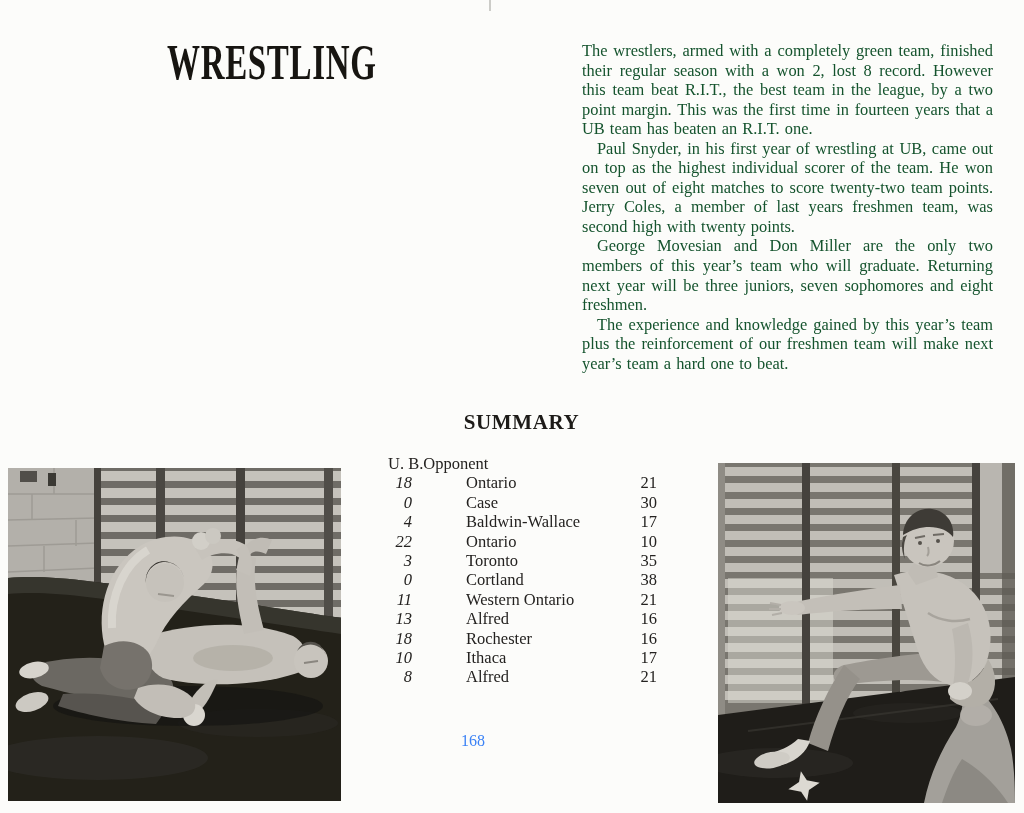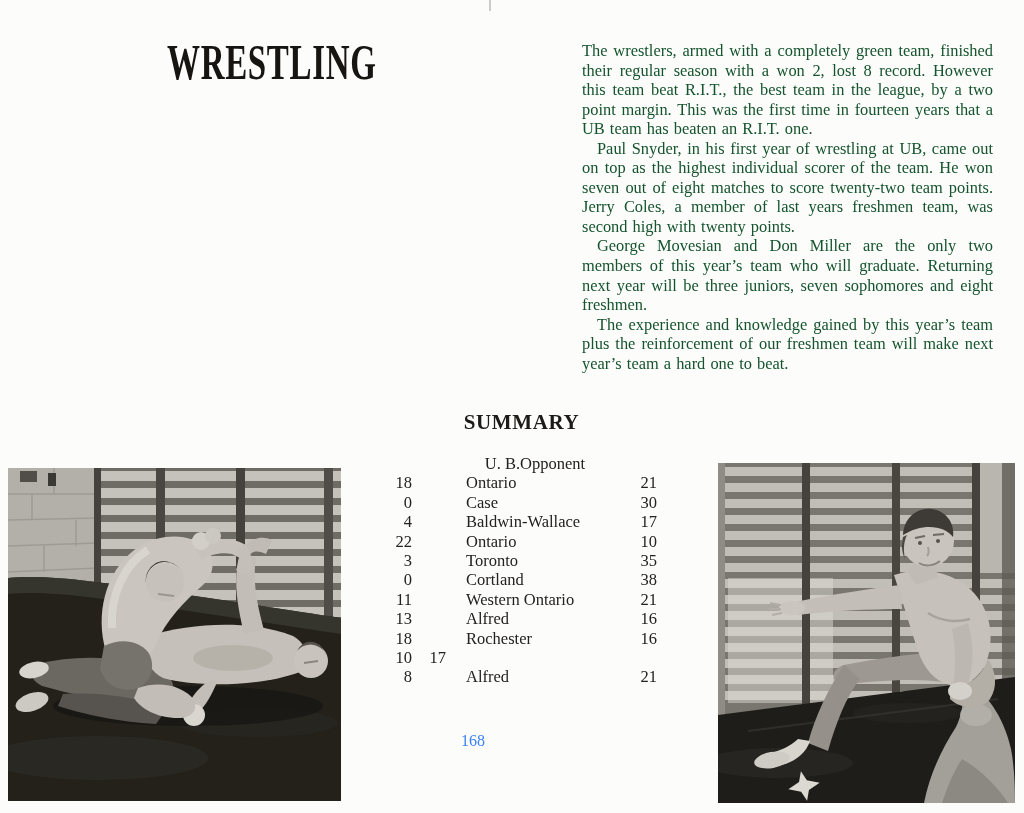--- a/index.html
+++ b/index.html
@@ -35,23 +35,23 @@
   
   .summary-heading {
     position:absolute; left:380px; top:410px; width:283px;
     text-align:center; font-size:21px; font-weight:bold;
     letter-spacing:.6px; color:#1d1b18;
   }
   .summary-table {
     position:absolute; left:388px; top:454px; width:294px;
     font-size:16.5px; line-height:19.4px; color:#242220;
   }
-  .thead { display:flex; justify-content:center; }
+  .thead { display:flex; justify-content:flex-start; }
   .trow  { display:flex; }
-  .trow .ub   { width:24px; text-align:right; }
+  .trow .ub   { width:24px; text-align:right;font-style:italic; }
   .trow .team { margin-left:54px; flex:1; text-align:left; }
   .trow .opp  { width:34px; text-align:right; margin-right:25px; }
 
   .page-number {
     position:absolute; left:461px; top:732px; width:100px;
     text-align:left; font-size:16px; color:#3b82f6;
   }
 
   
   .photo { position:absolute; margin:0; padding:0; }
@@ -123,20 +123,21 @@
     <span class="team">Alfred</span>
     <span class="opp">16</span>
   </div>
   <div class="trow">
     <span class="ub">18</span>
     <span class="team">Rochester</span>
     <span class="opp">16</span>
   </div>
   <div class="trow">
     <span class="ub">10</span>
+    <span class="team">Ithaca</span>
     <span class="opp">17</span>
   </div>
   <div class="trow">
     <span class="ub">8</span>
     <span class="team">Alfred</span>
     <span class="opp">21</span>
   </div>
 </div>
 
 <div class="page-number">168</div>

